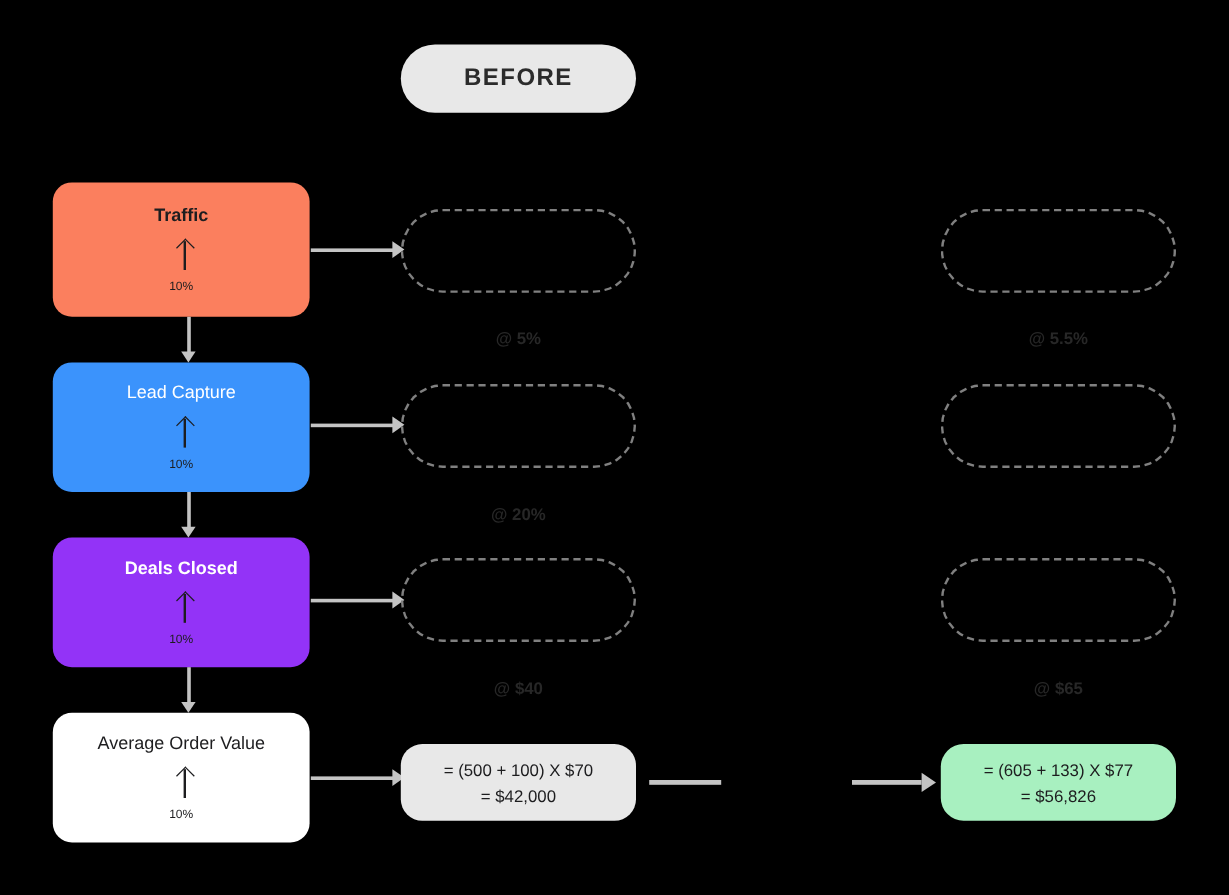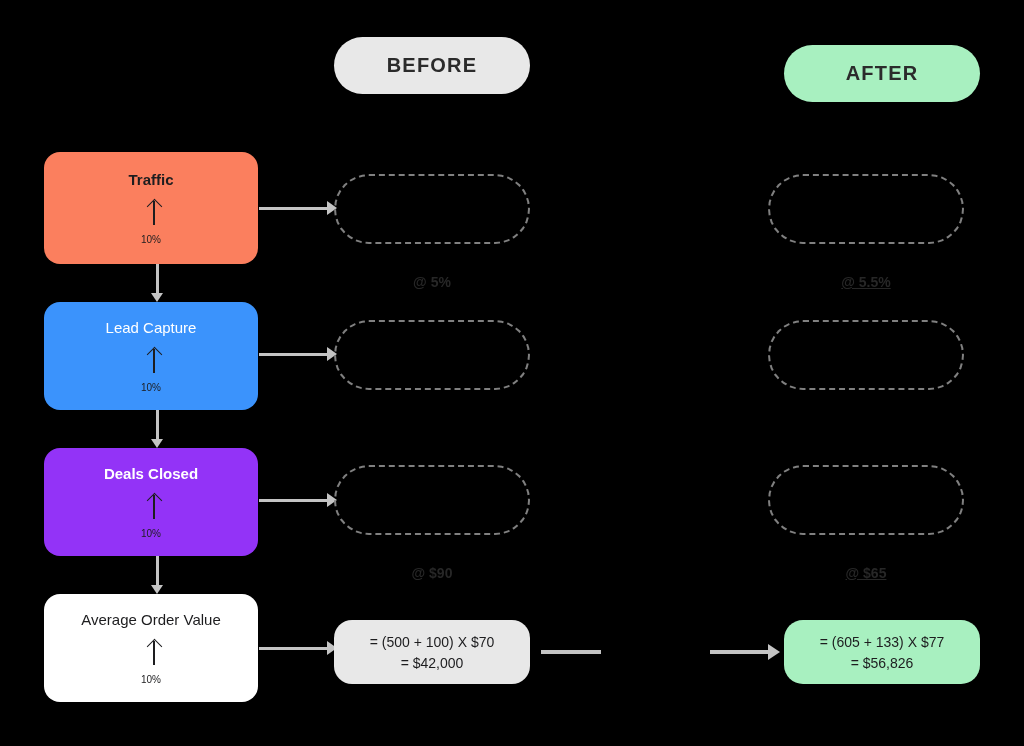--- a/index.html
+++ b/index.html
@@ -148,21 +148,21 @@
   
   .dashed-box {
     position: absolute;
     width: 196px;
     height: 70px;
     border: 2px dashed #808080;
     border-radius: 35px;
     background: transparent;
   }
   .col-before { left: 334px; }
-  .col-after  { left: 768px; text-decoration: underline; }
+  .col-after  { left: 784px; }
   .row1 { top: 174px; }
   .row2 { top: 320px; }
   .row3 { top: 465px; }
 
   
   .rate-label {
     position: absolute;
     width: 196px;
     text-align: center;
     font-size: 14px;
@@ -219,23 +219,20 @@
   }
 </style>
 </head>
 <body>
 
 <div id="stage">
 
   <div id="hdr-before" class="col-header">
     <span>BEFORE</span>
   </div>
-  <div id="hdr-after" class="col-header">
-    <span>AFTER</span>
-  </div>
 
   <div id="box-traffic" class="stage-box">
     <div class="stage-title bold" style="color:#1d1d1f">Traffic</div>
     <div class="stage-delta">
       <span class="up-arrow-glyph"></span>
       <span>10%</span>
     </div>
   </div>
 
   <div id="box-lead" class="stage-box">
@@ -294,21 +291,22 @@
 
   <div class="dashed-box col-before row1"></div>
   <div class="dashed-box col-before row2"></div>
   <div class="dashed-box col-before row3"></div>
 
   <div class="dashed-box col-after row1"></div>
   <div class="dashed-box col-after row2"></div>
   <div class="dashed-box col-after row3"></div>
 
   <div class="rate-label col-before rl1">@ 5%</div>
-  <div class="rate-label col-before rl3">@ $90</div>
+  <div class="rate-label col-before rl2">@ 20%</div>
+  <div class="rate-label col-before rl3">@ $40</div>
 
   <div class="rate-label col-after rl1">@ 5.5%</div>
   <div class="rate-label col-after rl3">@ $65</div>
 
   <div id="formula-before" class="formula-box">
     <div>= (500 + 100) X $70</div>
     <div>= $42,000</div>
   </div>
   <div id="formula-after" class="formula-box">
     <div>= (605 + 133) X $77</div>

